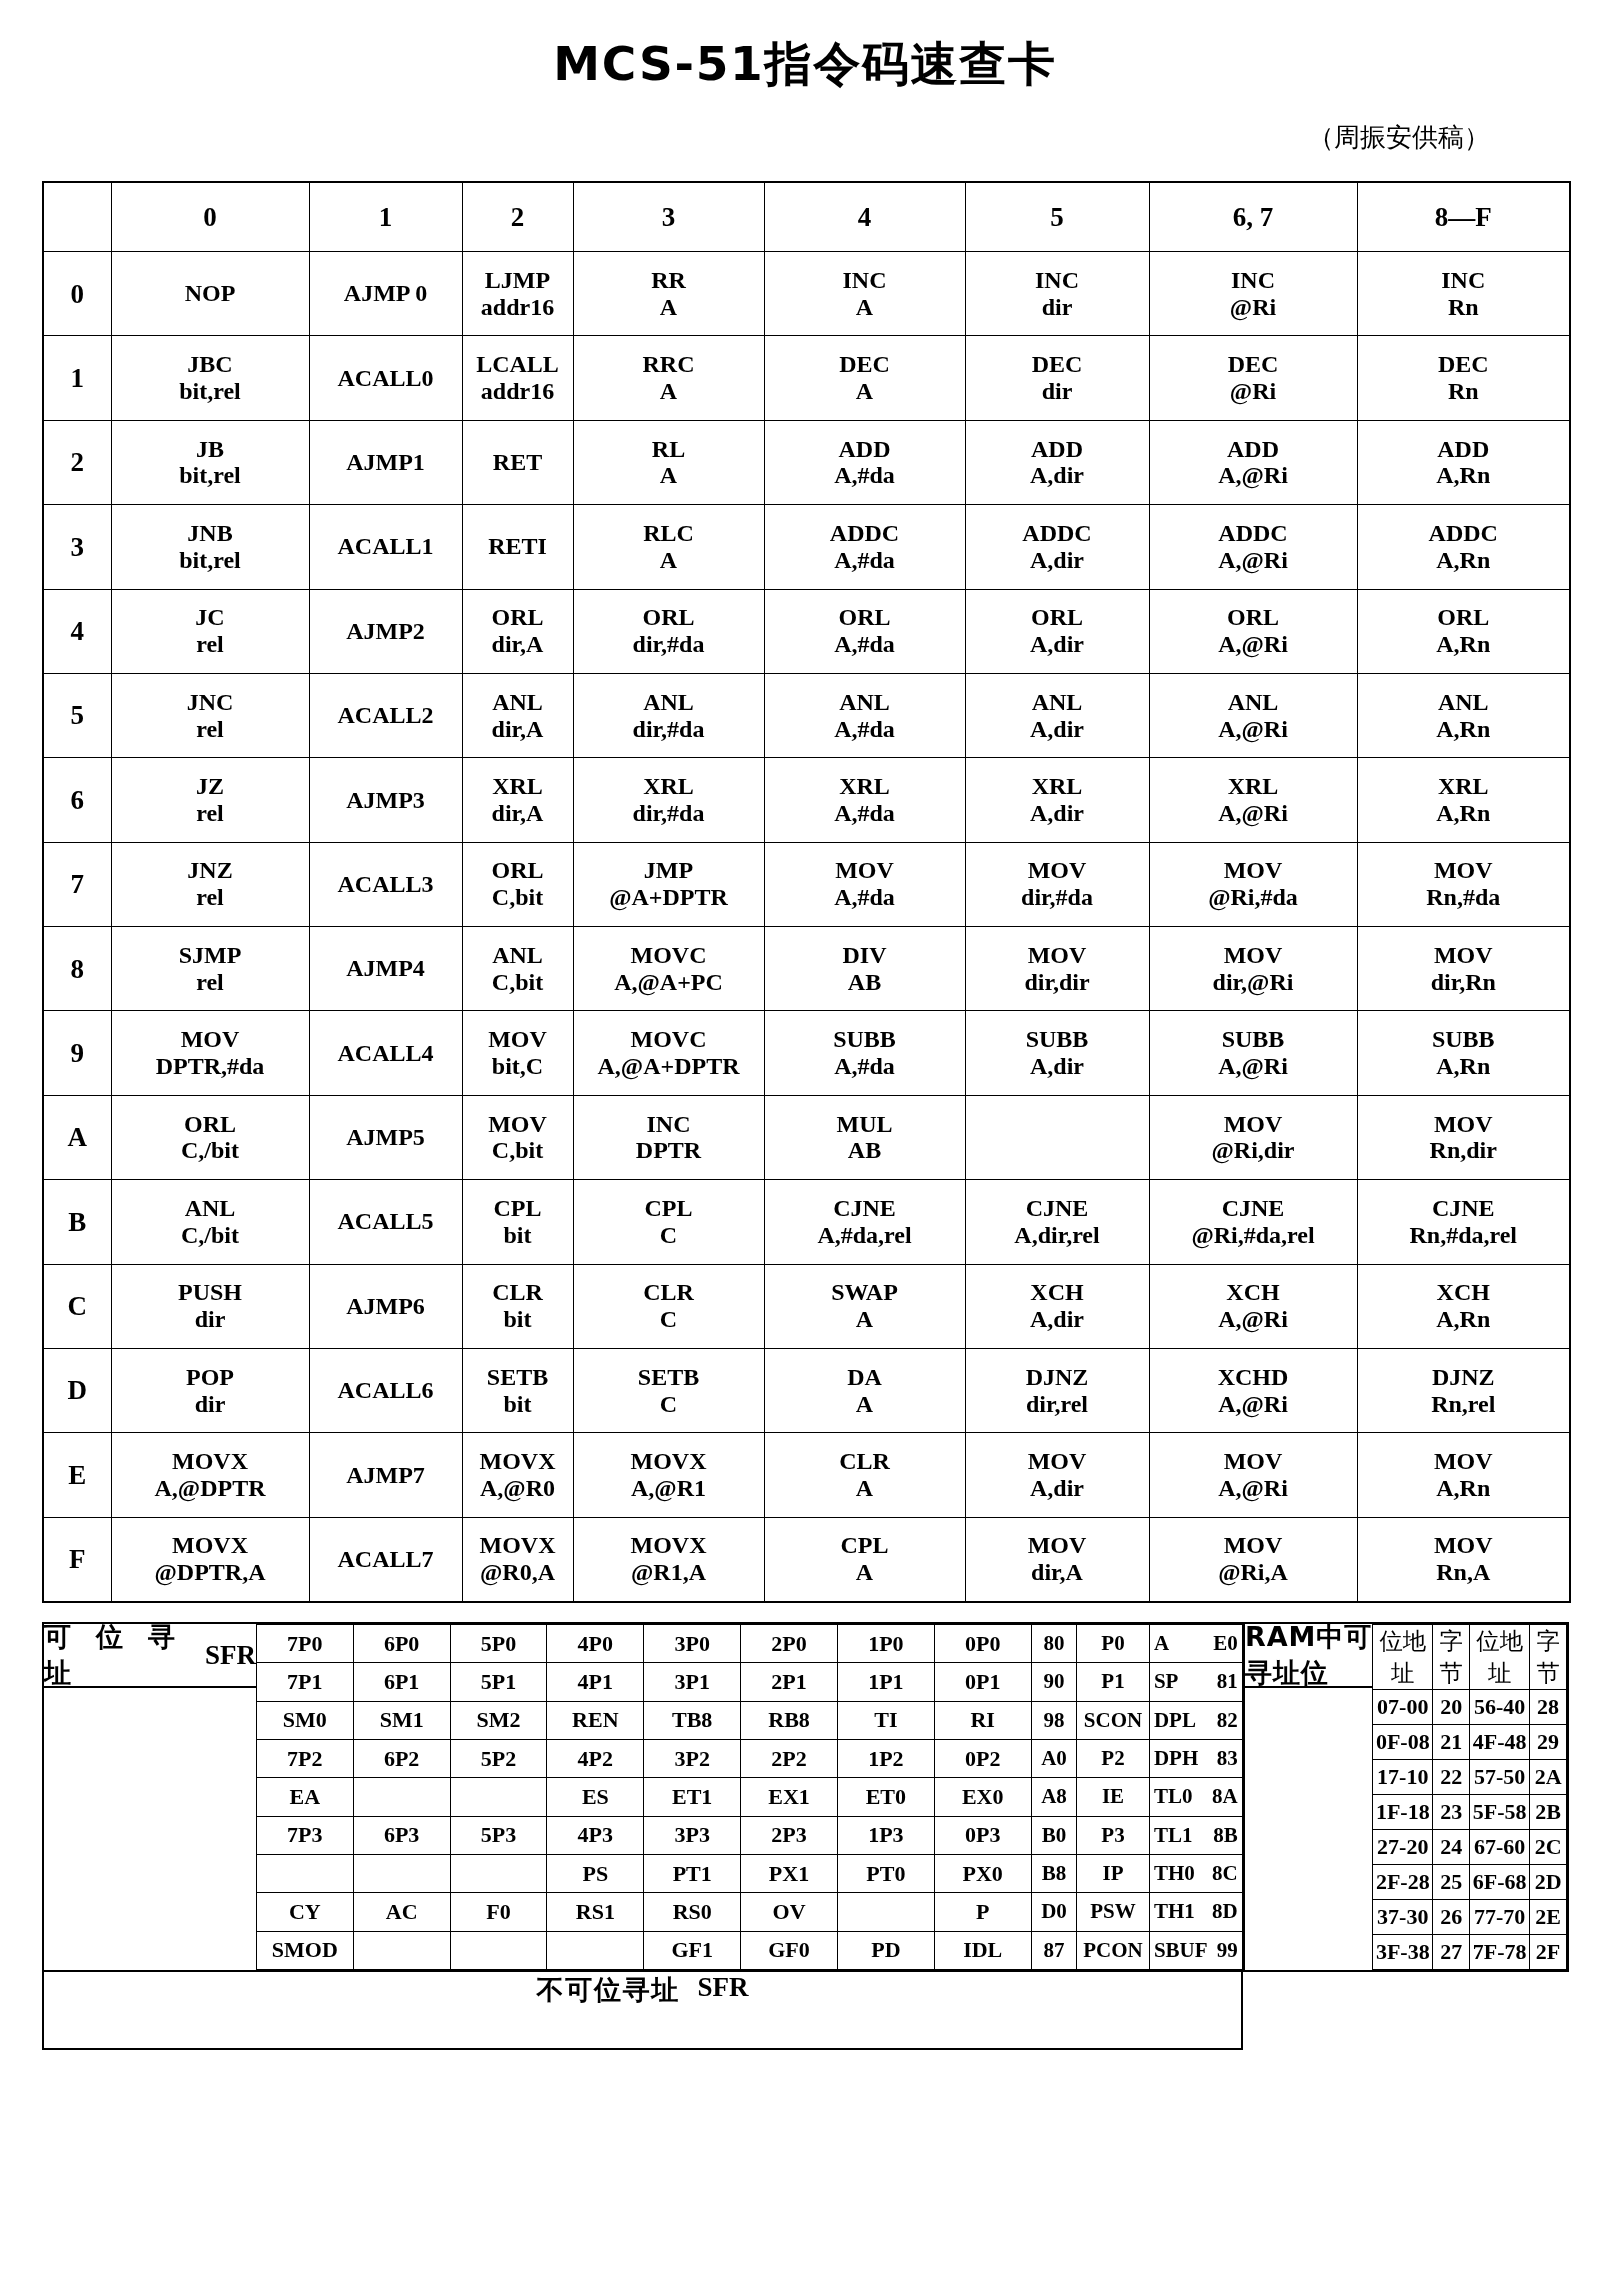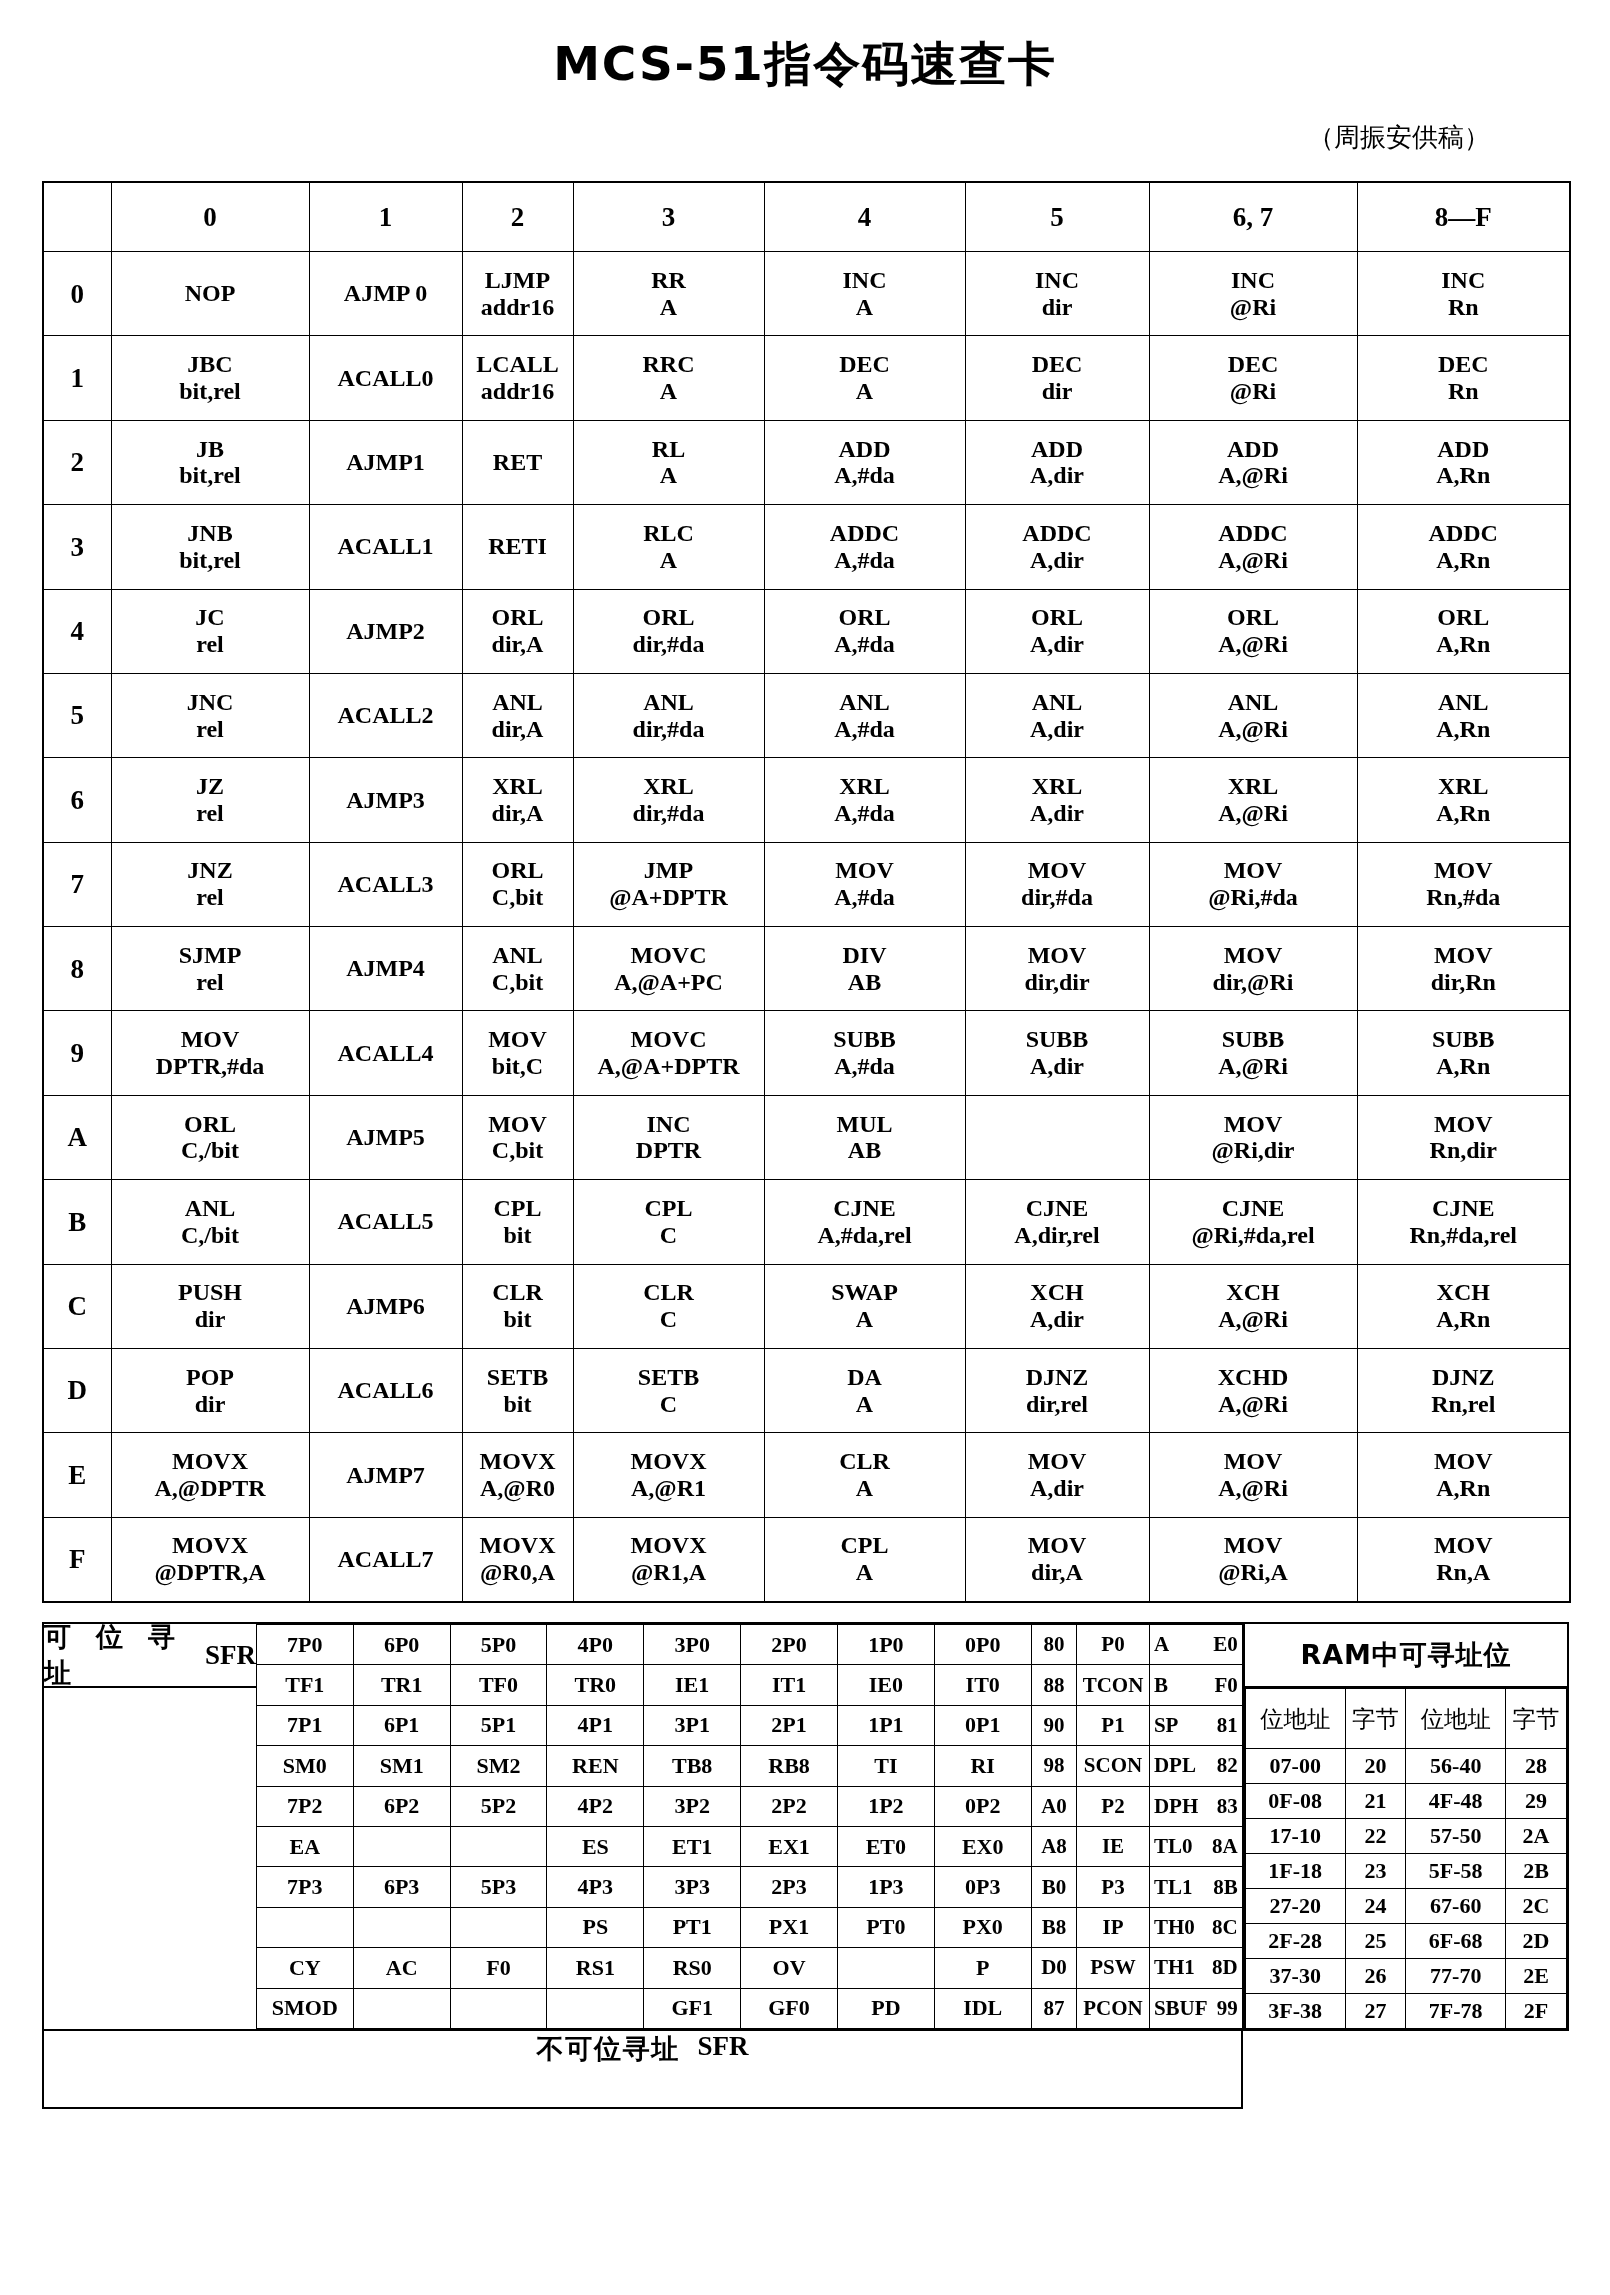--- a/index.html
+++ b/index.html
@@ -85,21 +85,20 @@
     width:1201px;
     box-sizing:border-box;
     border-right:2.6px solid #000;
     display:flex;
     flex-direction:row;
   }
   .lower-right{
     flex:1;
     box-sizing:border-box;
     display:flex;
-    flex-direction:column;
   }
   .band{
     height:62px;
     display:flex;
     align-items:center;
     justify-content:center;
     font-size:27px;
     font-weight:bold;
     font-family:"DejaVu Sans", sans-serif;
     letter-spacing:0.9px;
@@ -813,36 +812,20 @@
               <td>1P0</td>
               <td>0P0</td>
               <td class="addr">80</td>
               <td class="regname">P0</td>
               <td class="sfrpair">
                 <span class="rn">A</span>
                 <span class="ra">E0</span>
               </td>
             </tr>
             <tr>
-              <td>TF1</td>
-              <td>TR1</td>
-              <td>TF0</td>
-              <td>TR0</td>
-              <td>IE1</td>
-              <td>IT1</td>
-              <td>IE0</td>
-              <td>IT0</td>
-              <td class="addr">88</td>
-              <td class="regname">TCON</td>
-              <td class="sfrpair">
-                <span class="rn">B</span>
-                <span class="ra">F0</span>
-              </td>
-            </tr>
-            <tr>
               <td>7P1</td>
               <td>6P1</td>
               <td>5P1</td>
               <td>4P1</td>
               <td>3P1</td>
               <td>2P1</td>
               <td>1P1</td>
               <td>0P1</td>
               <td class="addr">90</td>
               <td class="regname">P1</td>

